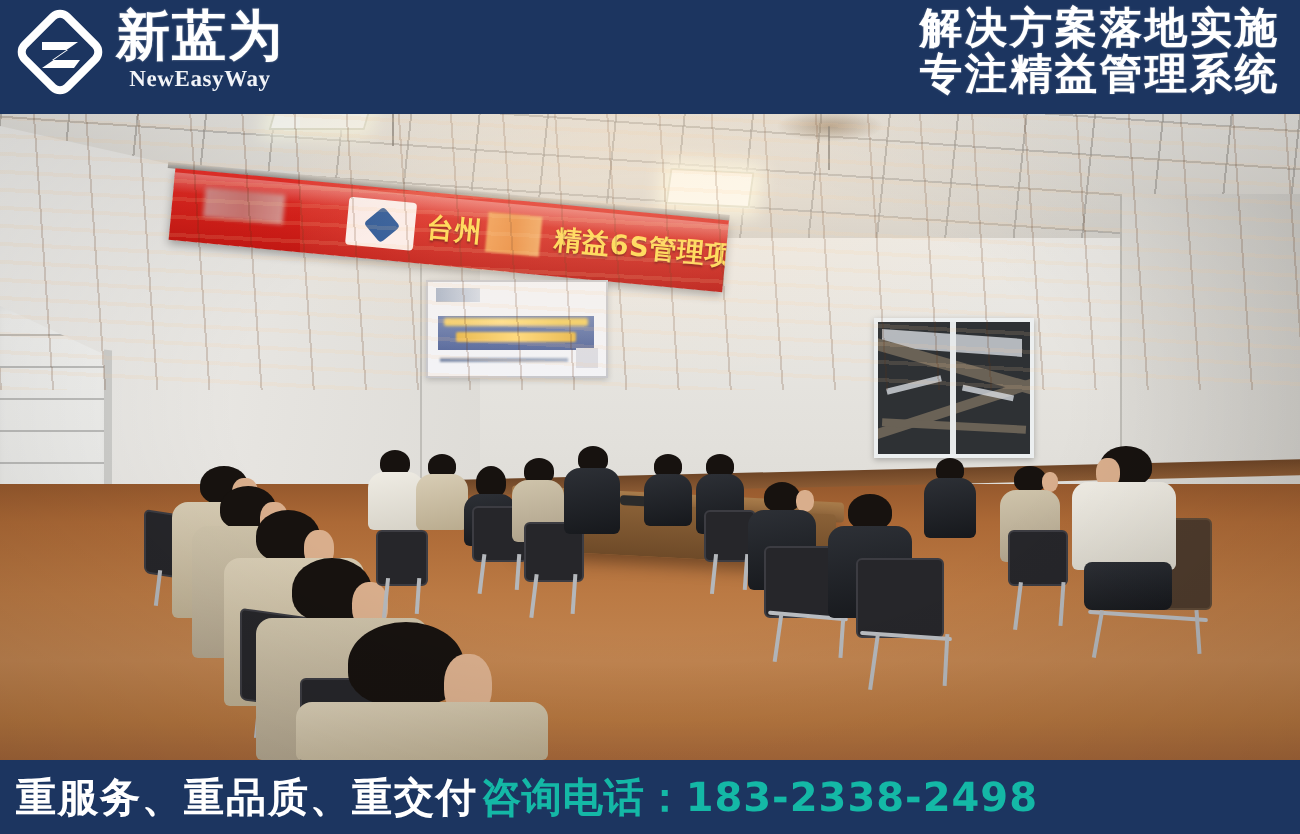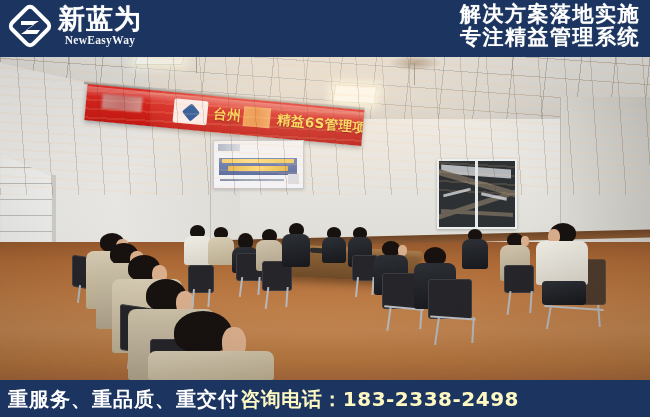--- a/index.html
+++ b/index.html
@@ -296,21 +296,21 @@
     display:flex;align-items:center;
   }
   #footer-left{
     position:absolute;left:8px;top:50%;transform:translateY(-50%);
     color:#fff;font-size:20px;font-weight:bold;letter-spacing:1px;
     font-family:"DejaVu Sans","Liberation Sans",sans-serif;
     white-space:nowrap;
   }
   #footer-right{
     position:absolute;right:6px;top:50%;transform:translateY(-50%);
-    color:#fef9c3;font-size:20px;font-weight:bold;letter-spacing:.5px;
+    color:#14b8a6;font-size:20px;font-weight:bold;letter-spacing:.5px;
     font-family:"DejaVu Sans","Liberation Sans",sans-serif;
     white-space:nowrap;
     margin-left:43px;
   }
 </style>
 </head>
 <body>
 
 <div id="page">
 

